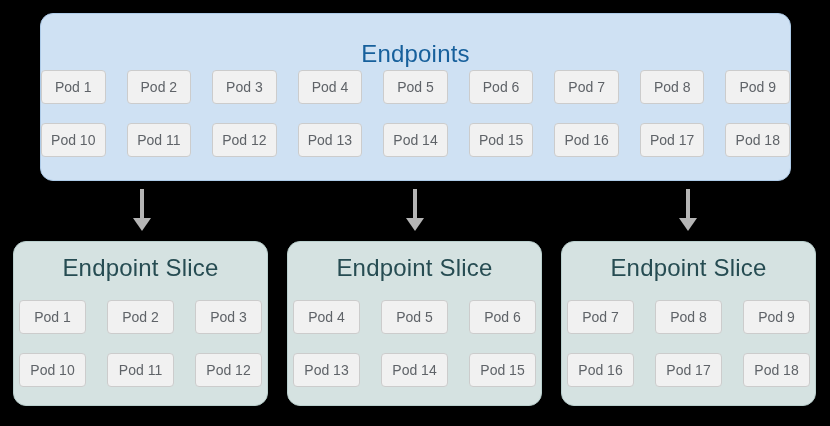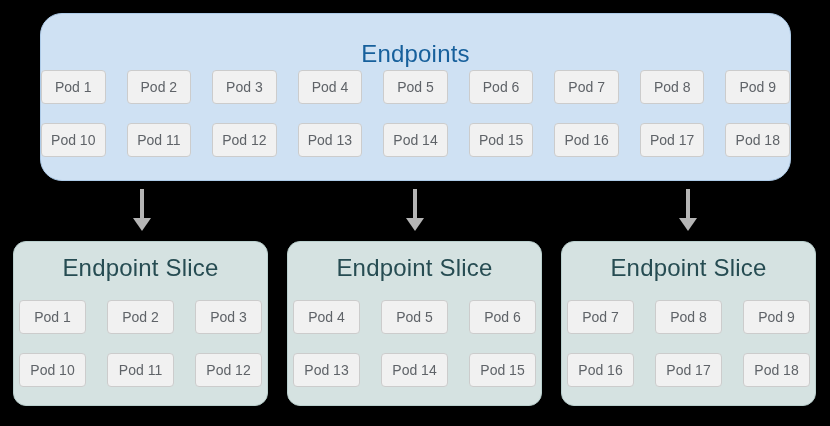--- a/index.html
+++ b/index.html
@@ -16,21 +16,21 @@
   }
 
   
   .endpoints-box {
     position: absolute;
     left: 40px; top: 13px;
     width: 751px; height: 168px;
     box-sizing: border-box;
     background: var(--endpoints_fill, #cfe1f3);
     border: 1px solid var(--endpoints_border, #aecbe8);
-    border-radius: 22px;
+    border-radius: 13px;
   }
   .endpoints-title {
     position: absolute;
     top: 26px; left: 0; right: 0;
     margin: 0;
     text-align: center;
     font-size: 24px;
     font-weight: 500;
     letter-spacing: 0.2px;
     color: var(--endpoints_title, #17609c);

